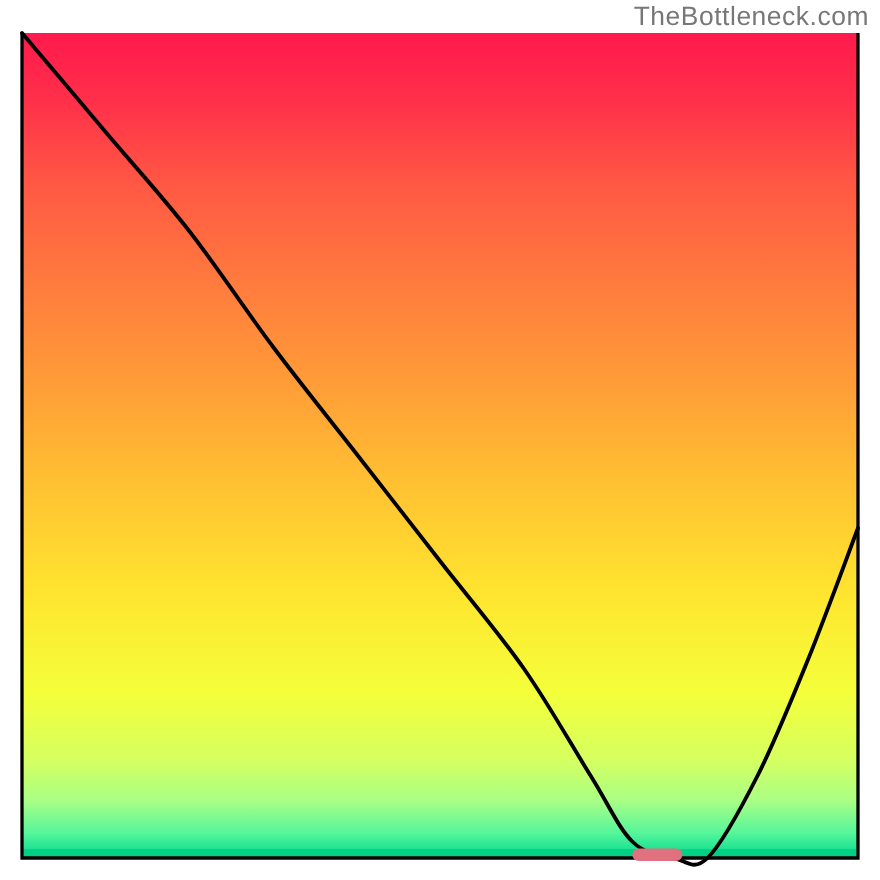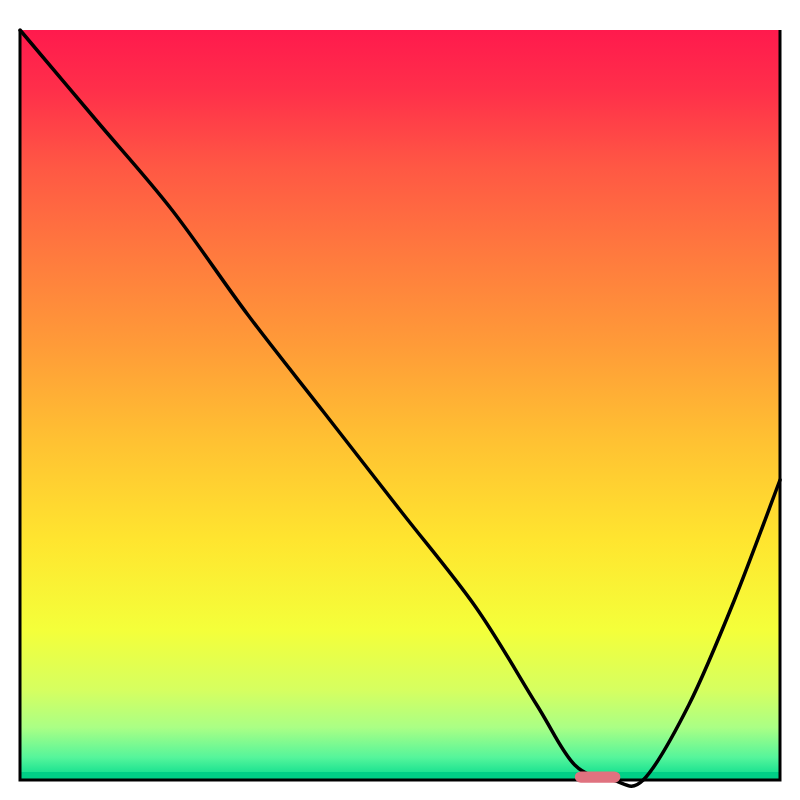--- a/index.html
+++ b/index.html
@@ -32,20 +32,21 @@
     top: 0;
     width: 800px;
     height: 800px;
     display: block;
   }
 </style>
 </head>
 <body>
 
 <div class="frame">
+  <div class="watermark">TheBottleneck.com</div>
 
   <svg class="plot" viewBox="0 0 800 800">
     <defs>
       <linearGradient id="bg-grad" x1="0" y1="0" x2="0" y2="1">
           <stop offset="0.0%" stop-color="#ff1a4d"></stop>
           <stop offset="8.0%" stop-color="#ff2f4a"></stop>
           <stop offset="18.0%" stop-color="#ff5744"></stop>
           <stop offset="30.0%" stop-color="#ff7a3e"></stop>
           <stop offset="42.0%" stop-color="#ff9b38"></stop>
           <stop offset="55.0%" stop-color="#ffc232"></stop>

